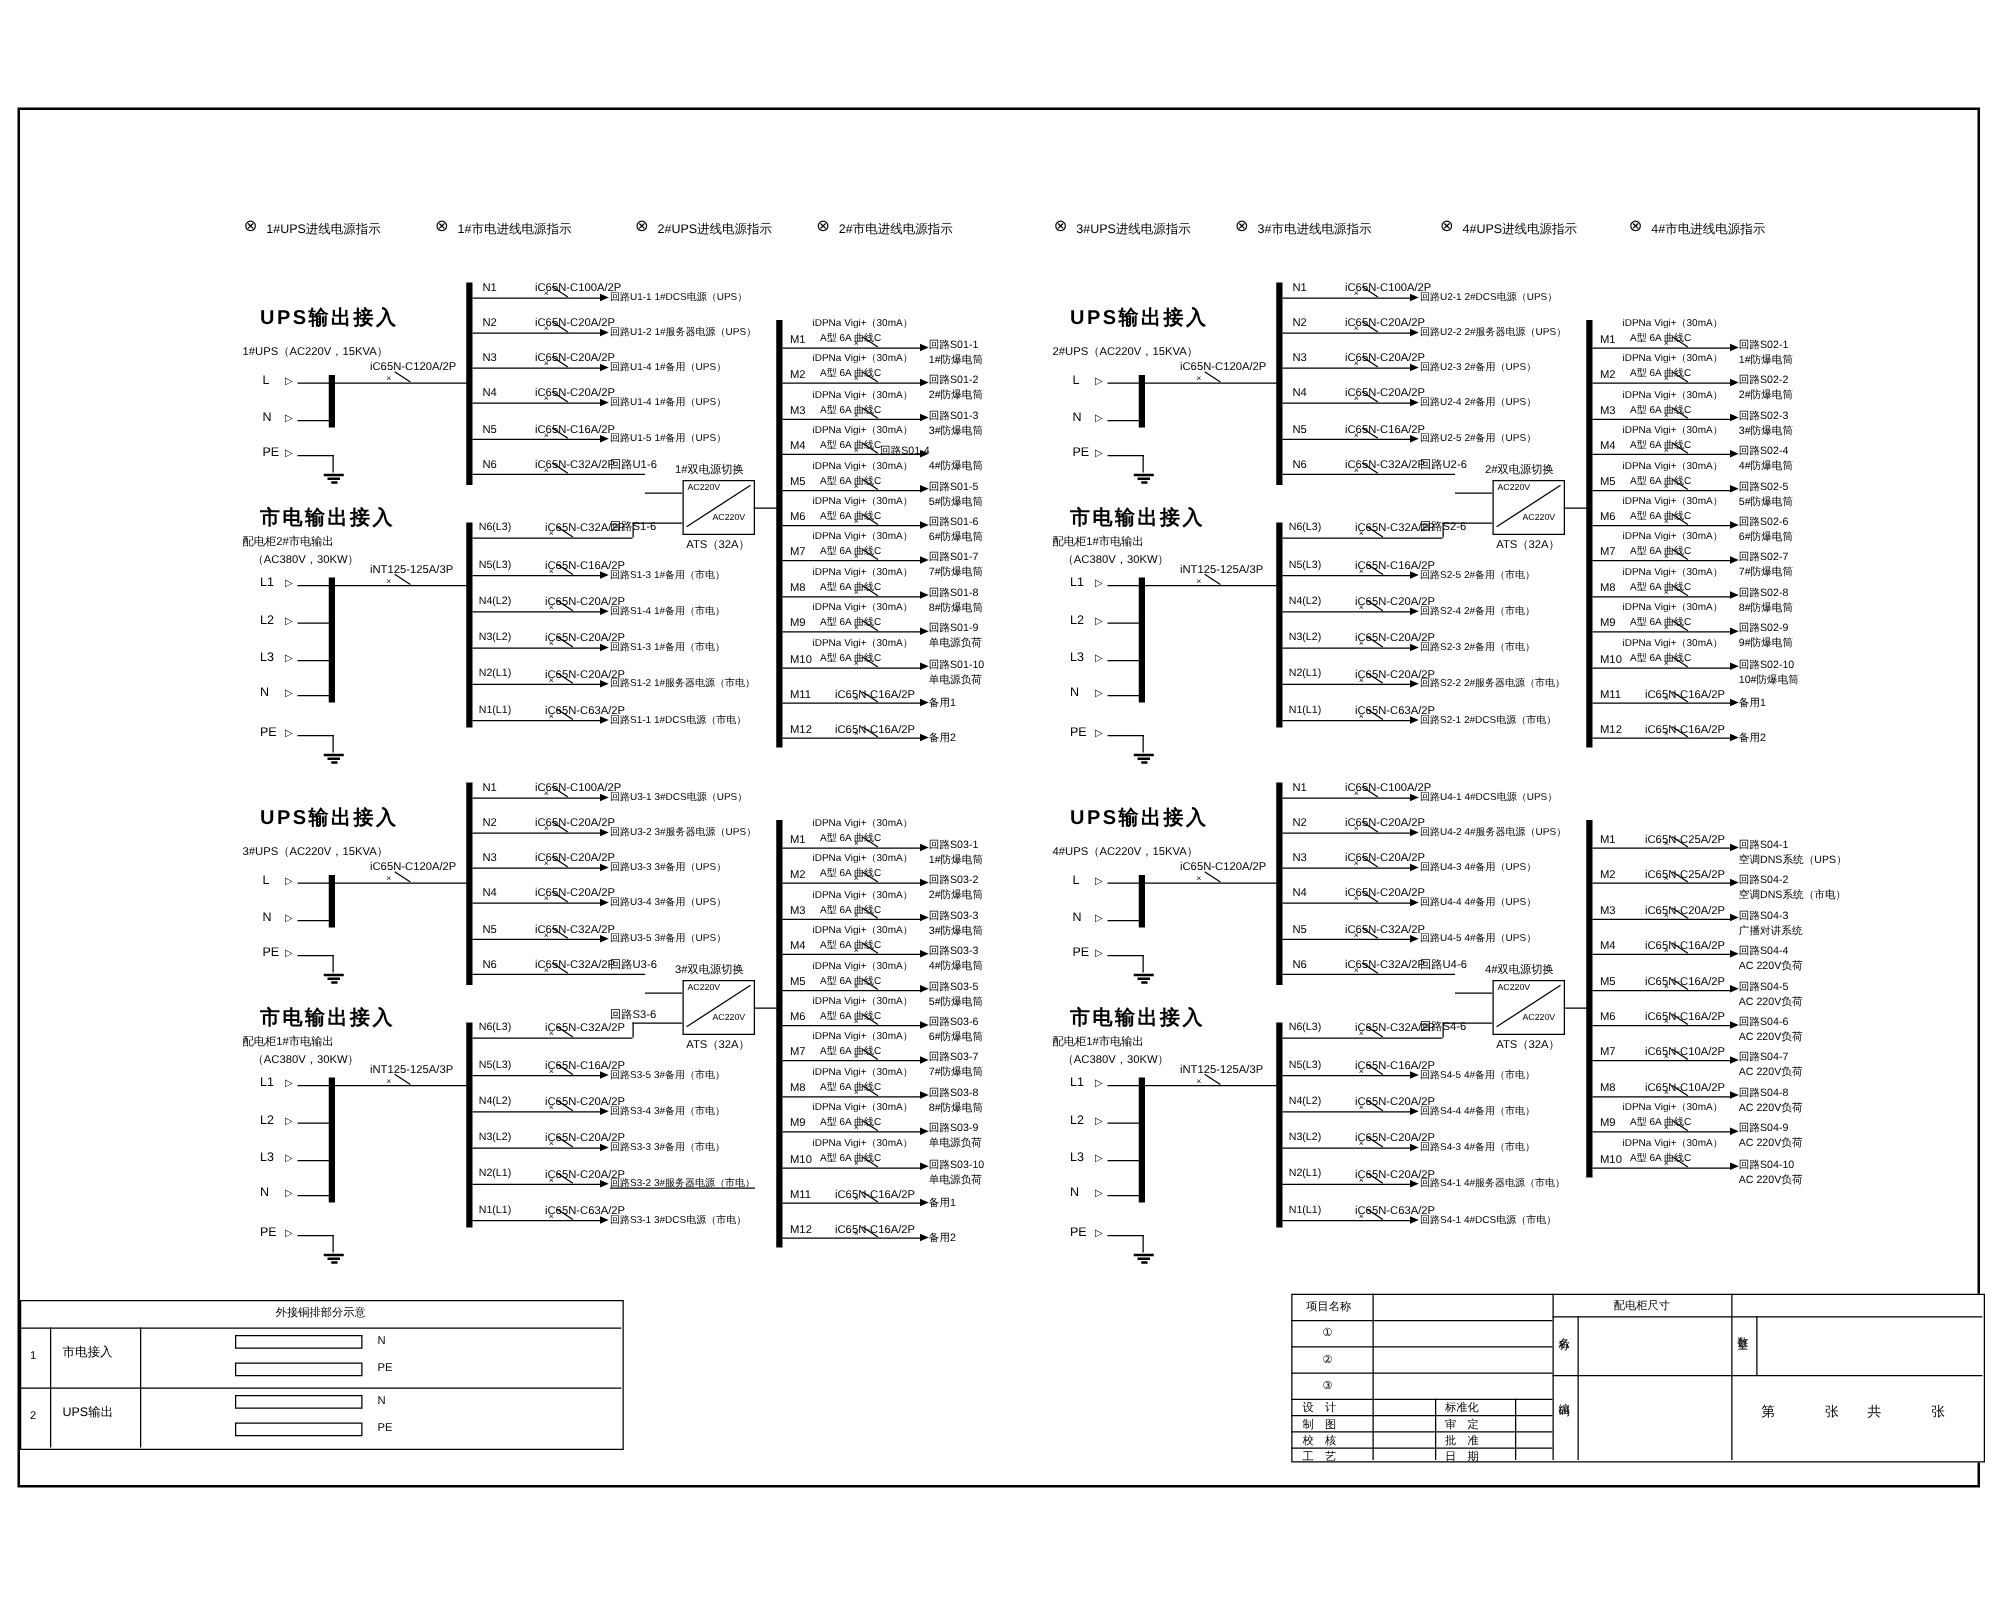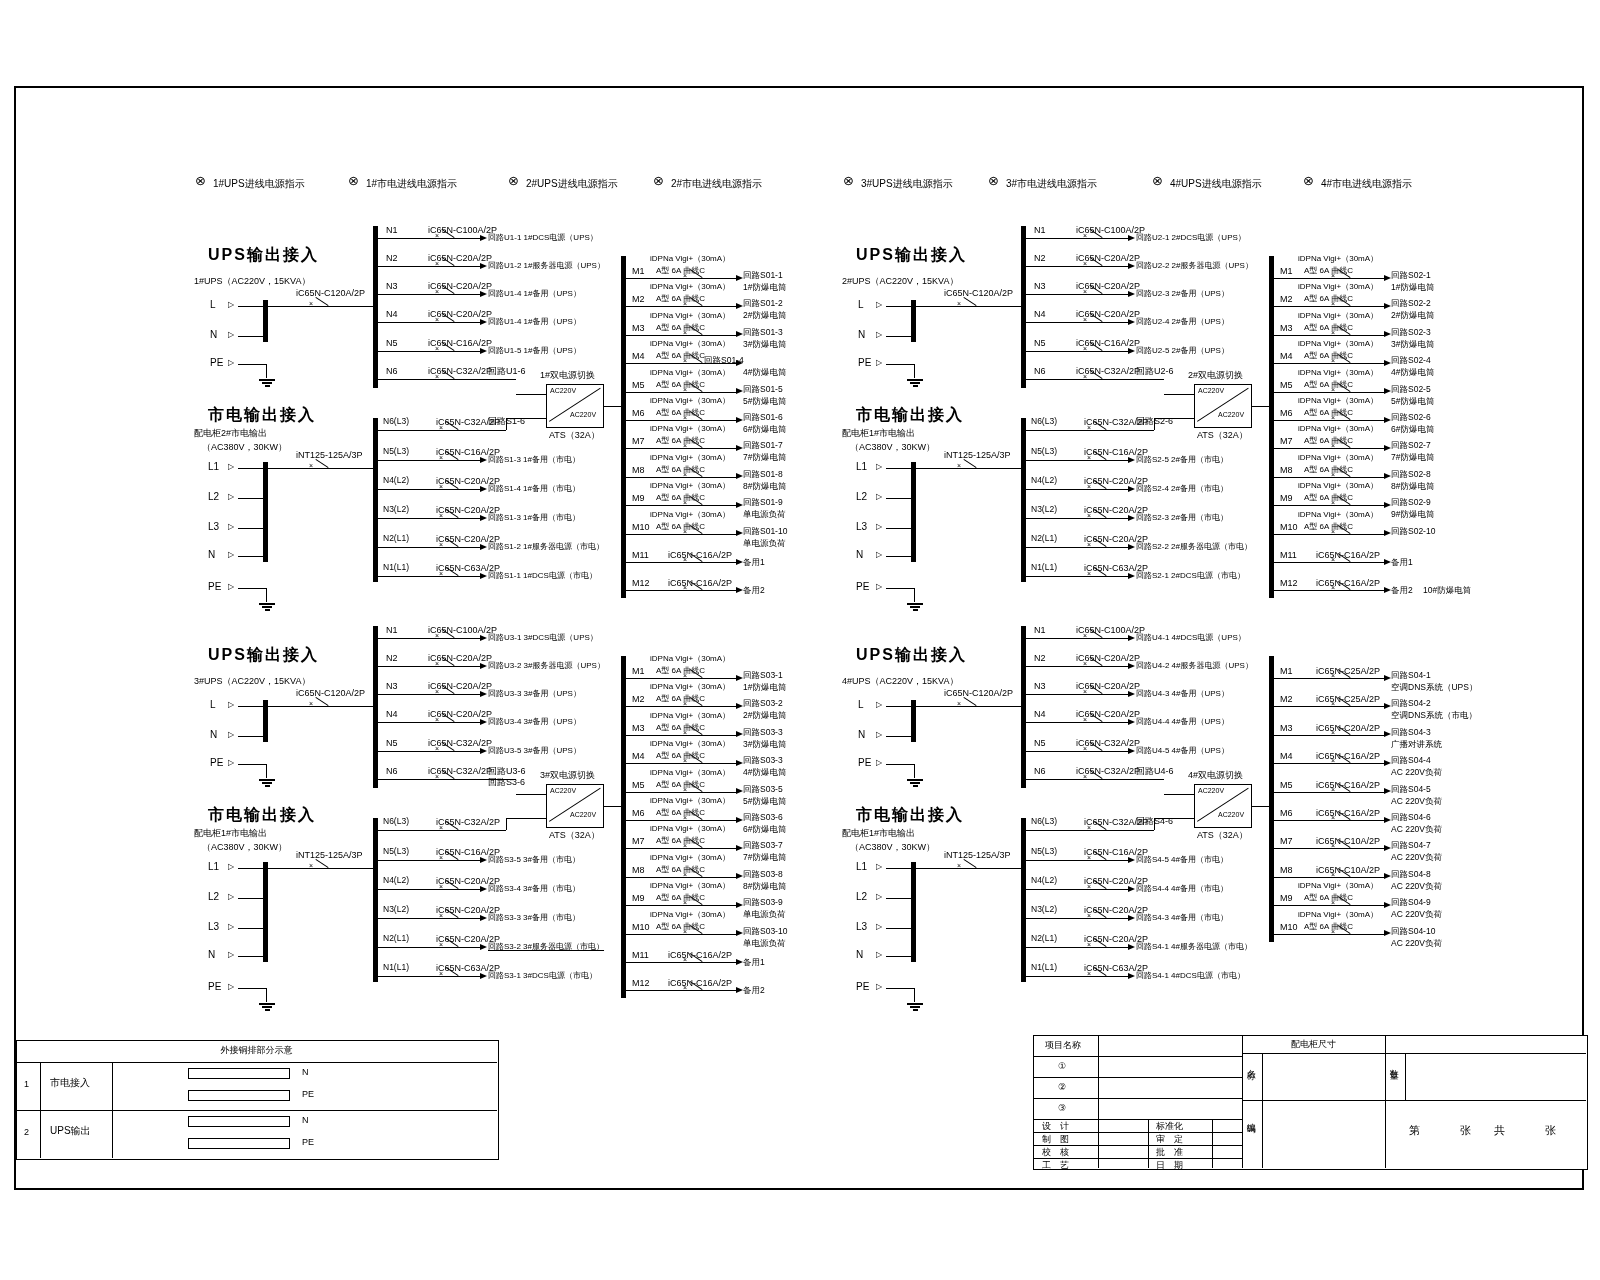--- a/index.html
+++ b/index.html
@@ -511,21 +511,21 @@
     <div class="txt s85" style="left: 1391px; top: 498.2px;">回路S02-9</div>
     <div class="txt s85" style="left: 1391px; top: 510.2px;">9#防爆电筒</div>
     <div class="txt s8" style="left: 1298px; top: 509.6px;">iDPNa Vigi+（30mA）</div>
     <div class="txt s9" style="left: 1280px; top: 521.6px;">M10</div>
     <div class="txt s8" style="left: 1304px; top: 521.6px;">A型 6A 曲线C</div>
     <div class="ln" style="left: 1274px; top: 533.6px; width: 110px; height: 1px;"></div>
     <div class="ln" style="left: 1338px; top: 524.6px; width: 15px; height: 1px; transform: rotate(33deg); transform-origin: 0px 0px;"></div>
     <div class="txt s7" style="left: 1331px; top: 527.6px;">×</div>
     <div class="arr" style="left: 1384px; top: 530.1px;"></div>
     <div class="txt s85" style="left: 1391px; top: 526.6px;">回路S02-10</div>
-    <div class="txt s85" style="left: 1423px; top: 538.6px; margin-top: 47px;">10#防爆电筒</div>
+    <div class="txt s85" style="left: 1391px; top: 538.6px;">10#防爆电筒</div>
     <div class="txt s9" style="left: 1280px; top: 550px;">M11</div>
     <div class="txt s9" style="left: 1316px; top: 550px;">iC65N-C16A/2P</div>
     <div class="ln" style="left: 1274px; top: 562px; width: 110px; height: 1px;"></div>
     <div class="ln" style="left: 1338px; top: 553px; width: 15px; height: 1px; transform: rotate(33deg); transform-origin: 0px 0px;"></div>
     <div class="txt s7" style="left: 1331px; top: 556px;">×</div>
     <div class="arr" style="left: 1384px; top: 558.5px;"></div>
     <div class="txt s85" style="left: 1391px; top: 558px;">备用1</div>
     <div class="txt s9" style="left: 1280px; top: 578.4px;">M12</div>
     <div class="txt s9" style="left: 1316px; top: 578.4px;">iC65N-C16A/2P</div>
     <div class="ln" style="left: 1274px; top: 590.4px; width: 110px; height: 1px;"></div>
@@ -623,21 +623,21 @@
     <div class="ln" style="left: 268px; top: 868px; width: 106px; height: 1px;"></div>
     <div class="ln" style="left: 316px; top: 859px; width: 15px; height: 1px; transform: rotate(33deg); transform-origin: 0px 0px;"></div>
     <div class="txt s7" style="left: 309px; top: 862px;">×</div>
     <div class="txt s9" style="left: 296px; top: 850px;">iNT125-125A/3P</div>
     <div class="ln" style="left: 373px; top: 818px; width: 5px; height: 164px;"></div>
     <div class="txt s85" style="left: 383px; top: 817px;">N6(L3)</div>
     <div class="txt s9" style="left: 436px; top: 817px;">iC65N-C32A/2P</div>
     <div class="ln" style="left: 378px; top: 830px; width: 128px; height: 1px;"></div>
     <div class="ln" style="left: 506px; top: 818px; width: 1px; height: 12px;"></div>
     <div class="ln" style="left: 506px; top: 818px; width: 40px; height: 1px;"></div>
-    <div class="txt s9" style="left: 488px; top: 777px;">回路S3-6</div>
+    <div class="txt s9" style="left: 488px; top: 806px;">回路S3-6</div>
     <div class="ln" style="left: 446px; top: 821px; width: 15px; height: 1px; transform: rotate(33deg); transform-origin: 0px 0px;"></div>
     <div class="txt s7" style="left: 439px; top: 824px;">×</div>
     <div class="txt s85" style="left: 383px; top: 847px;">N5(L3)</div>
     <div class="txt s9" style="left: 436px; top: 847px;">iC65N-C16A/2P</div>
     <div class="ln" style="left: 378px; top: 860px; width: 102px; height: 1px;"></div>
     <div class="ln" style="left: 446px; top: 851px; width: 15px; height: 1px; transform: rotate(33deg); transform-origin: 0px 0px;"></div>
     <div class="txt s7" style="left: 439px; top: 854px;">×</div>
     <div class="arr" style="left: 480px; top: 856.5px;"></div>
     <div class="txt s8" style="left: 488px; top: 855px;">回路S3-5 3#备用（市电）</div>
     <div class="txt s85" style="left: 383px; top: 876px;">N4(L2)</div>

